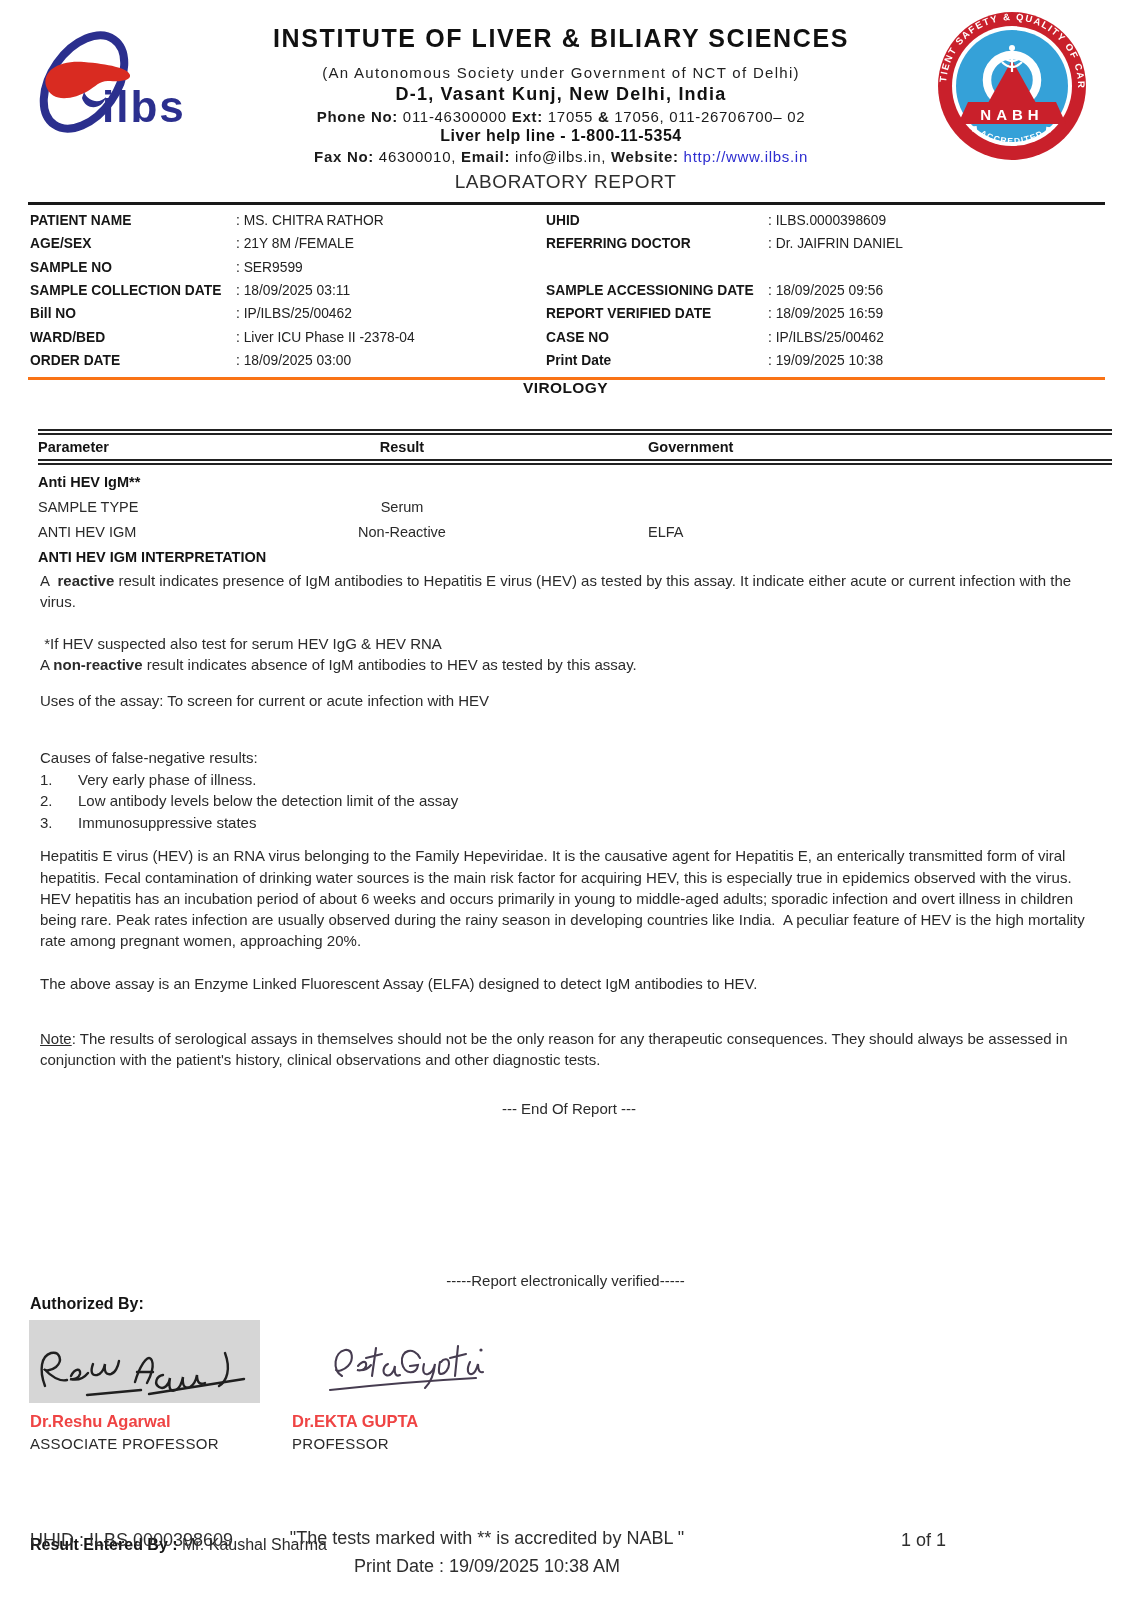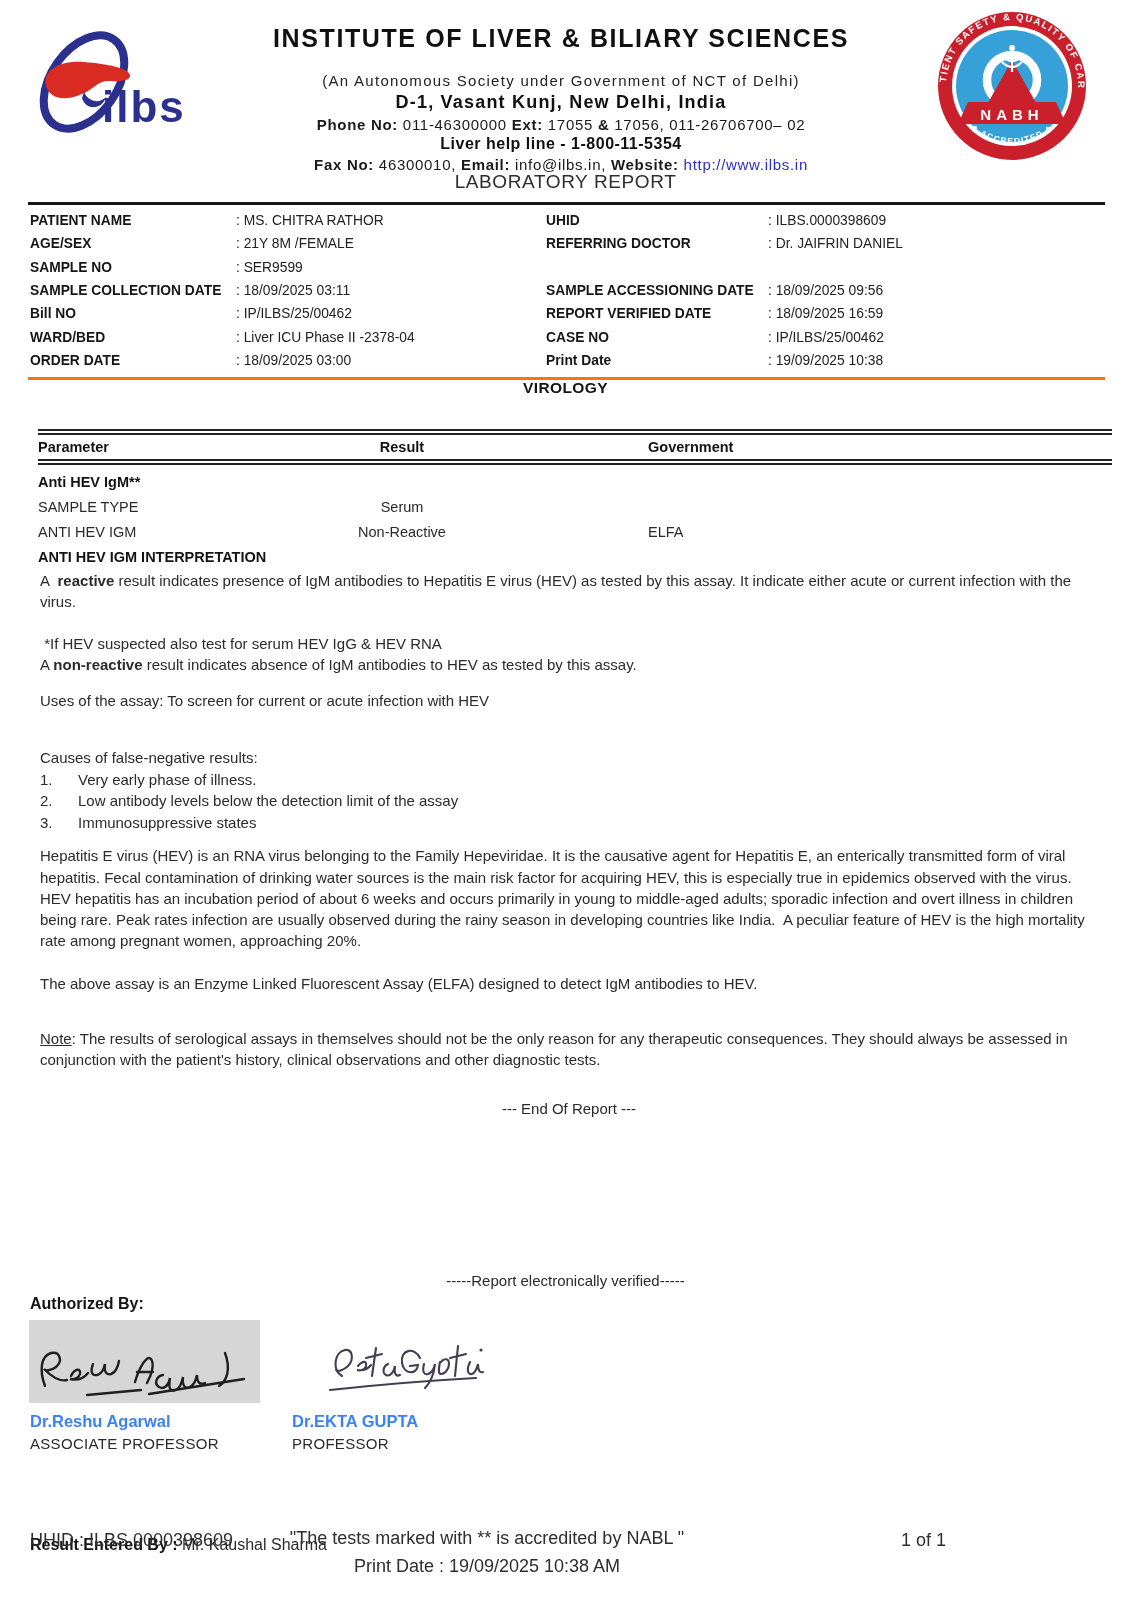--- a/index.html
+++ b/index.html
@@ -11,21 +11,21 @@
     color:#1e1e1e;
     overflow:hidden;
   }
   .abs { position:absolute; }
   .pre { white-space:pre-wrap; }
   .b { font-weight:bold; }
 
   
   .hdr-center { left:185px; top:24px; width:752px; text-align:center; }
   .inst-name { font-size:25px; font-weight:bold; letter-spacing:1.6px; color:#111; }
-  .inst-sub  { font-size:15px; letter-spacing:1.3px; margin-top:19px; color:#222; }
+  .inst-sub  { font-size:15px; letter-spacing:1.3px; margin-top:11px; color:#222; }
   .inst-addr { font-size:18px; font-weight:bold; letter-spacing:1.2px; margin-top:3px; color:#111; }
   .inst-line { font-size:15px; letter-spacing:0.7px; margin-top:3px; color:#1a1a1a; }
   .inst-help { font-size:16px; font-weight:bold; letter-spacing:0.5px; margin-top:2px; color:#111; }
   .weblink { color:#2d2dd0;text-align:right; }
 
   
   .lab-title { top:171px; left:0; width:100%; text-align:center; font-size:19px; letter-spacing:0.6px; color:#2e2e2e; }
 
   
   .ptable { top:202px; left:28px; width:1077px;
@@ -60,21 +60,21 @@
   .end-report { margin-top:27px; text-align:center; }
 
   .verified { top:1272px; left:0; width:100%; text-align:center; font-size:15px; color:#2b2b2b; }
 
   
   .auth { top:1295px; left:30px; font-size:16px; font-weight:bold; color:#141414; }
   .sig-left { left:29px; top:1320px; }
   .sig-right { left:318px; top:1336px; }
   .namecol-1 { left:30px; top:1412px; }
   .namecol-2 { left:292px; top:1412px; }
-  .sig-name { font-size:16.5px; font-weight:bold; color:#3b82f6; }
+  .sig-name { font-size:16.5px; font-weight:bold; color:#ef4444; }
   .sig-title { font-size:15px; margin-top:4px; color:#2b2b2b; letter-spacing:0.3px; }
   .entered { top:1536px; left:30px; font-size:16px; color:#2b2b2b; }
   .entered .lbl { font-weight:bold; color:#141414; }
 
   
   .footer { top:1528px; left:0; width:974px; font-size:18px; color:#2e2e2e; }
   .f-uhid { position:absolute; left:30px; top:2px; }
   .f-page { position:absolute; right:28px; top:2px; }
   .f-c1 { width:100%; text-align:center; }
   .f-c2 { width:100%; text-align:center; margin-top:7px; }

